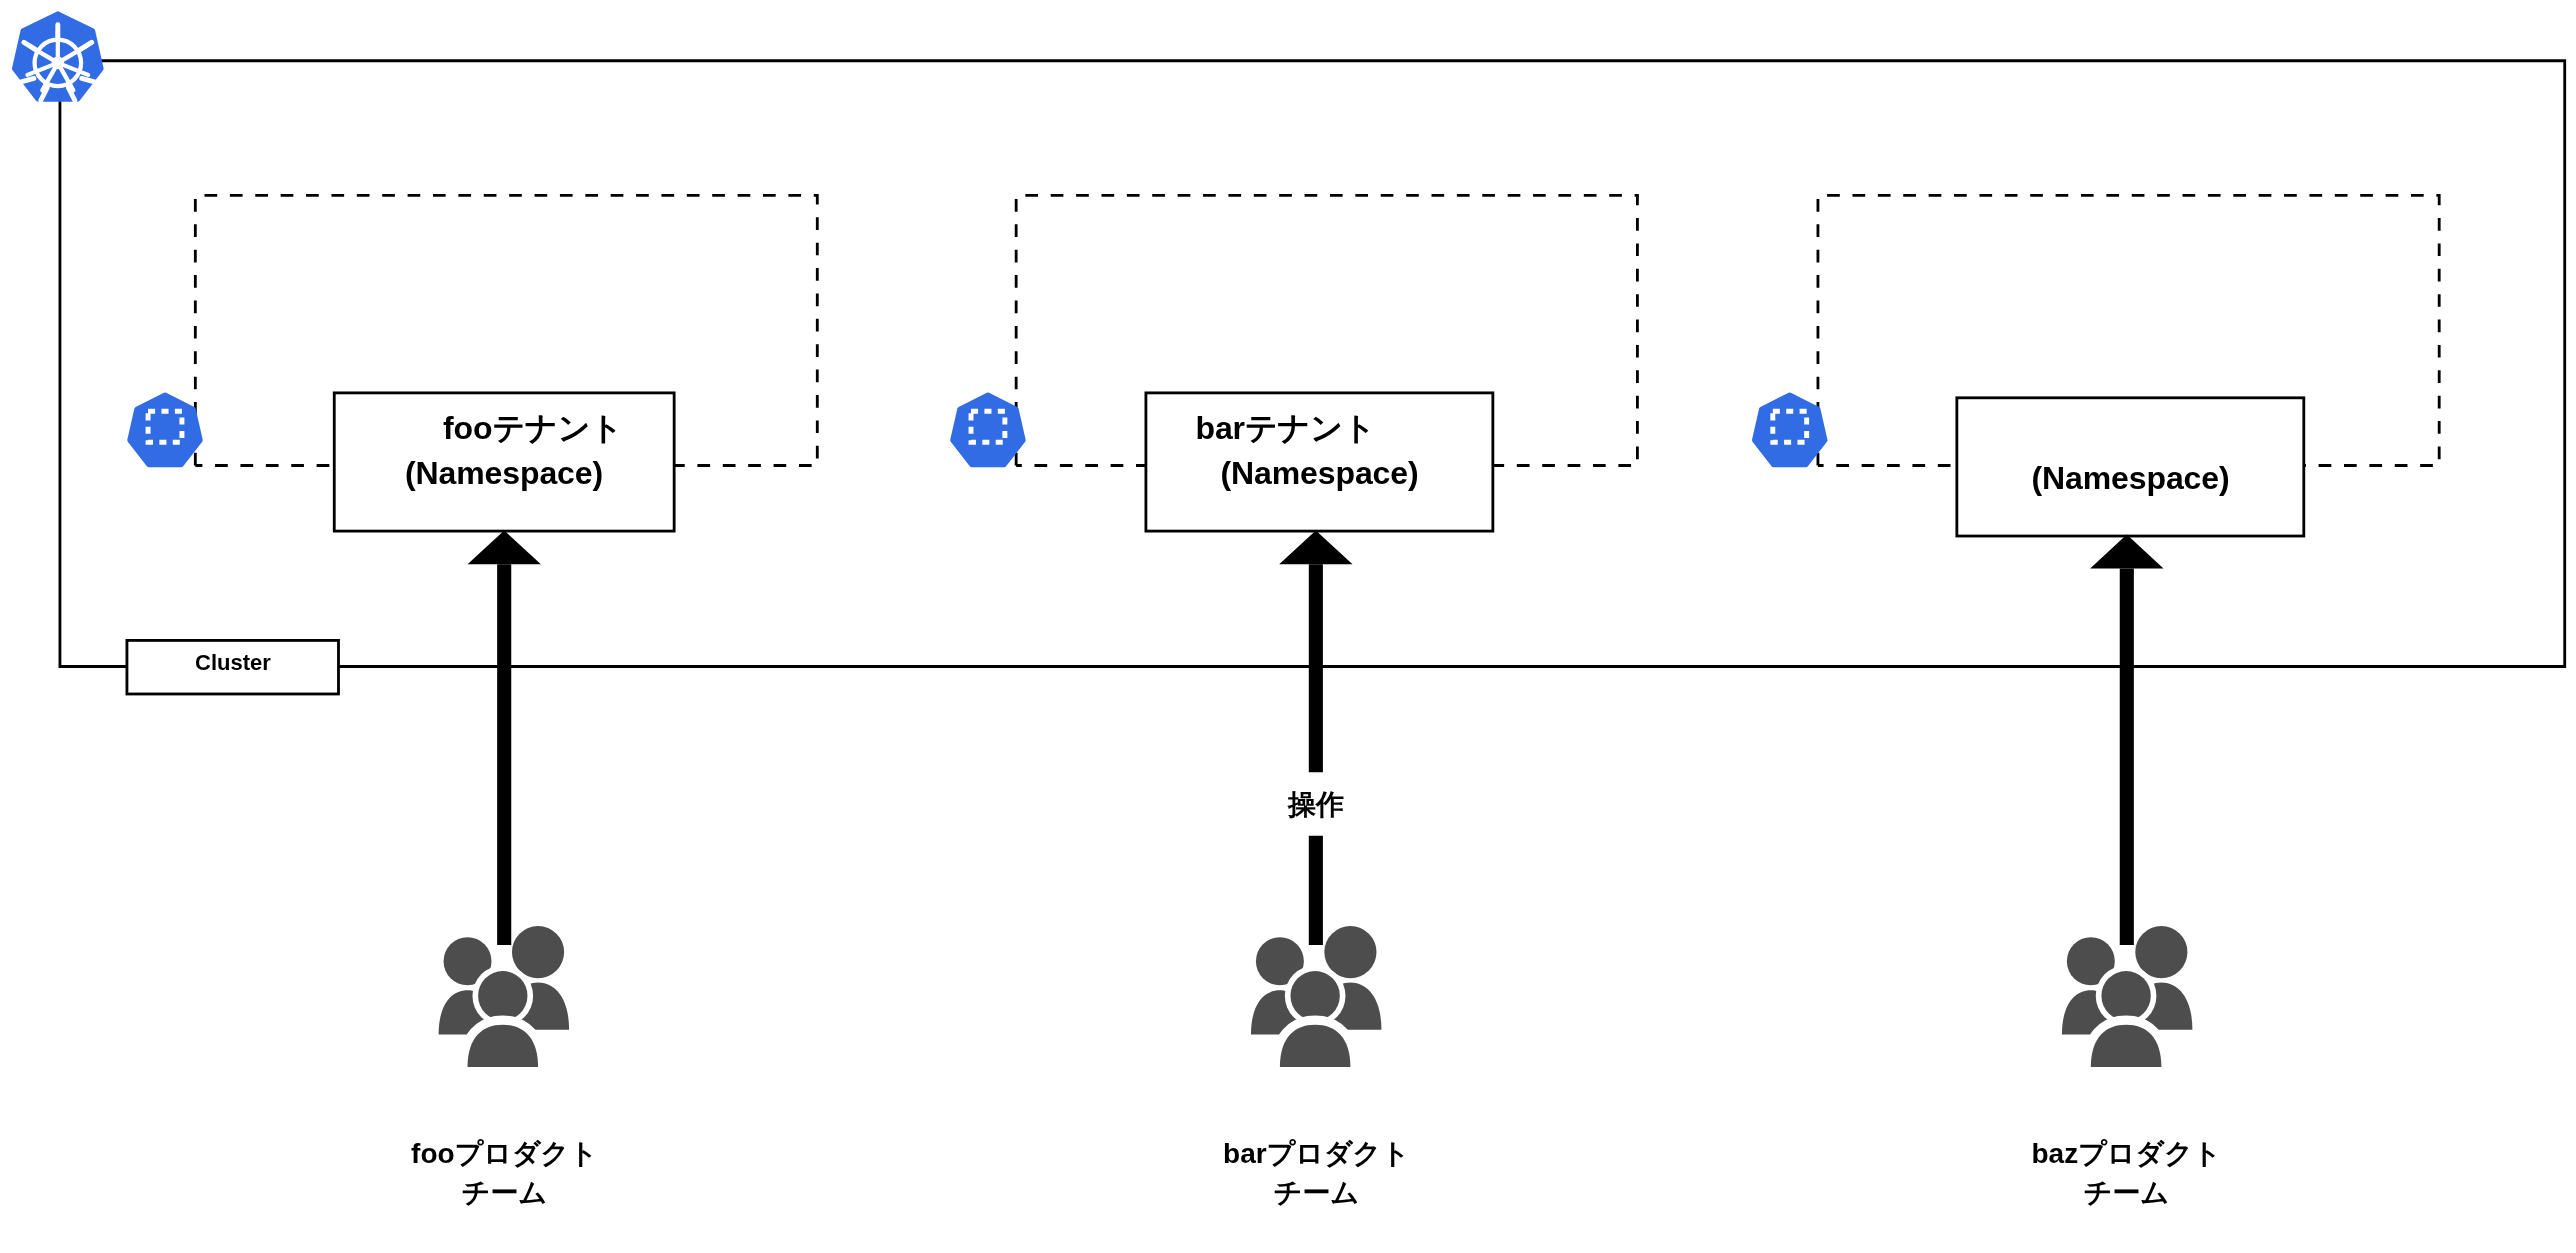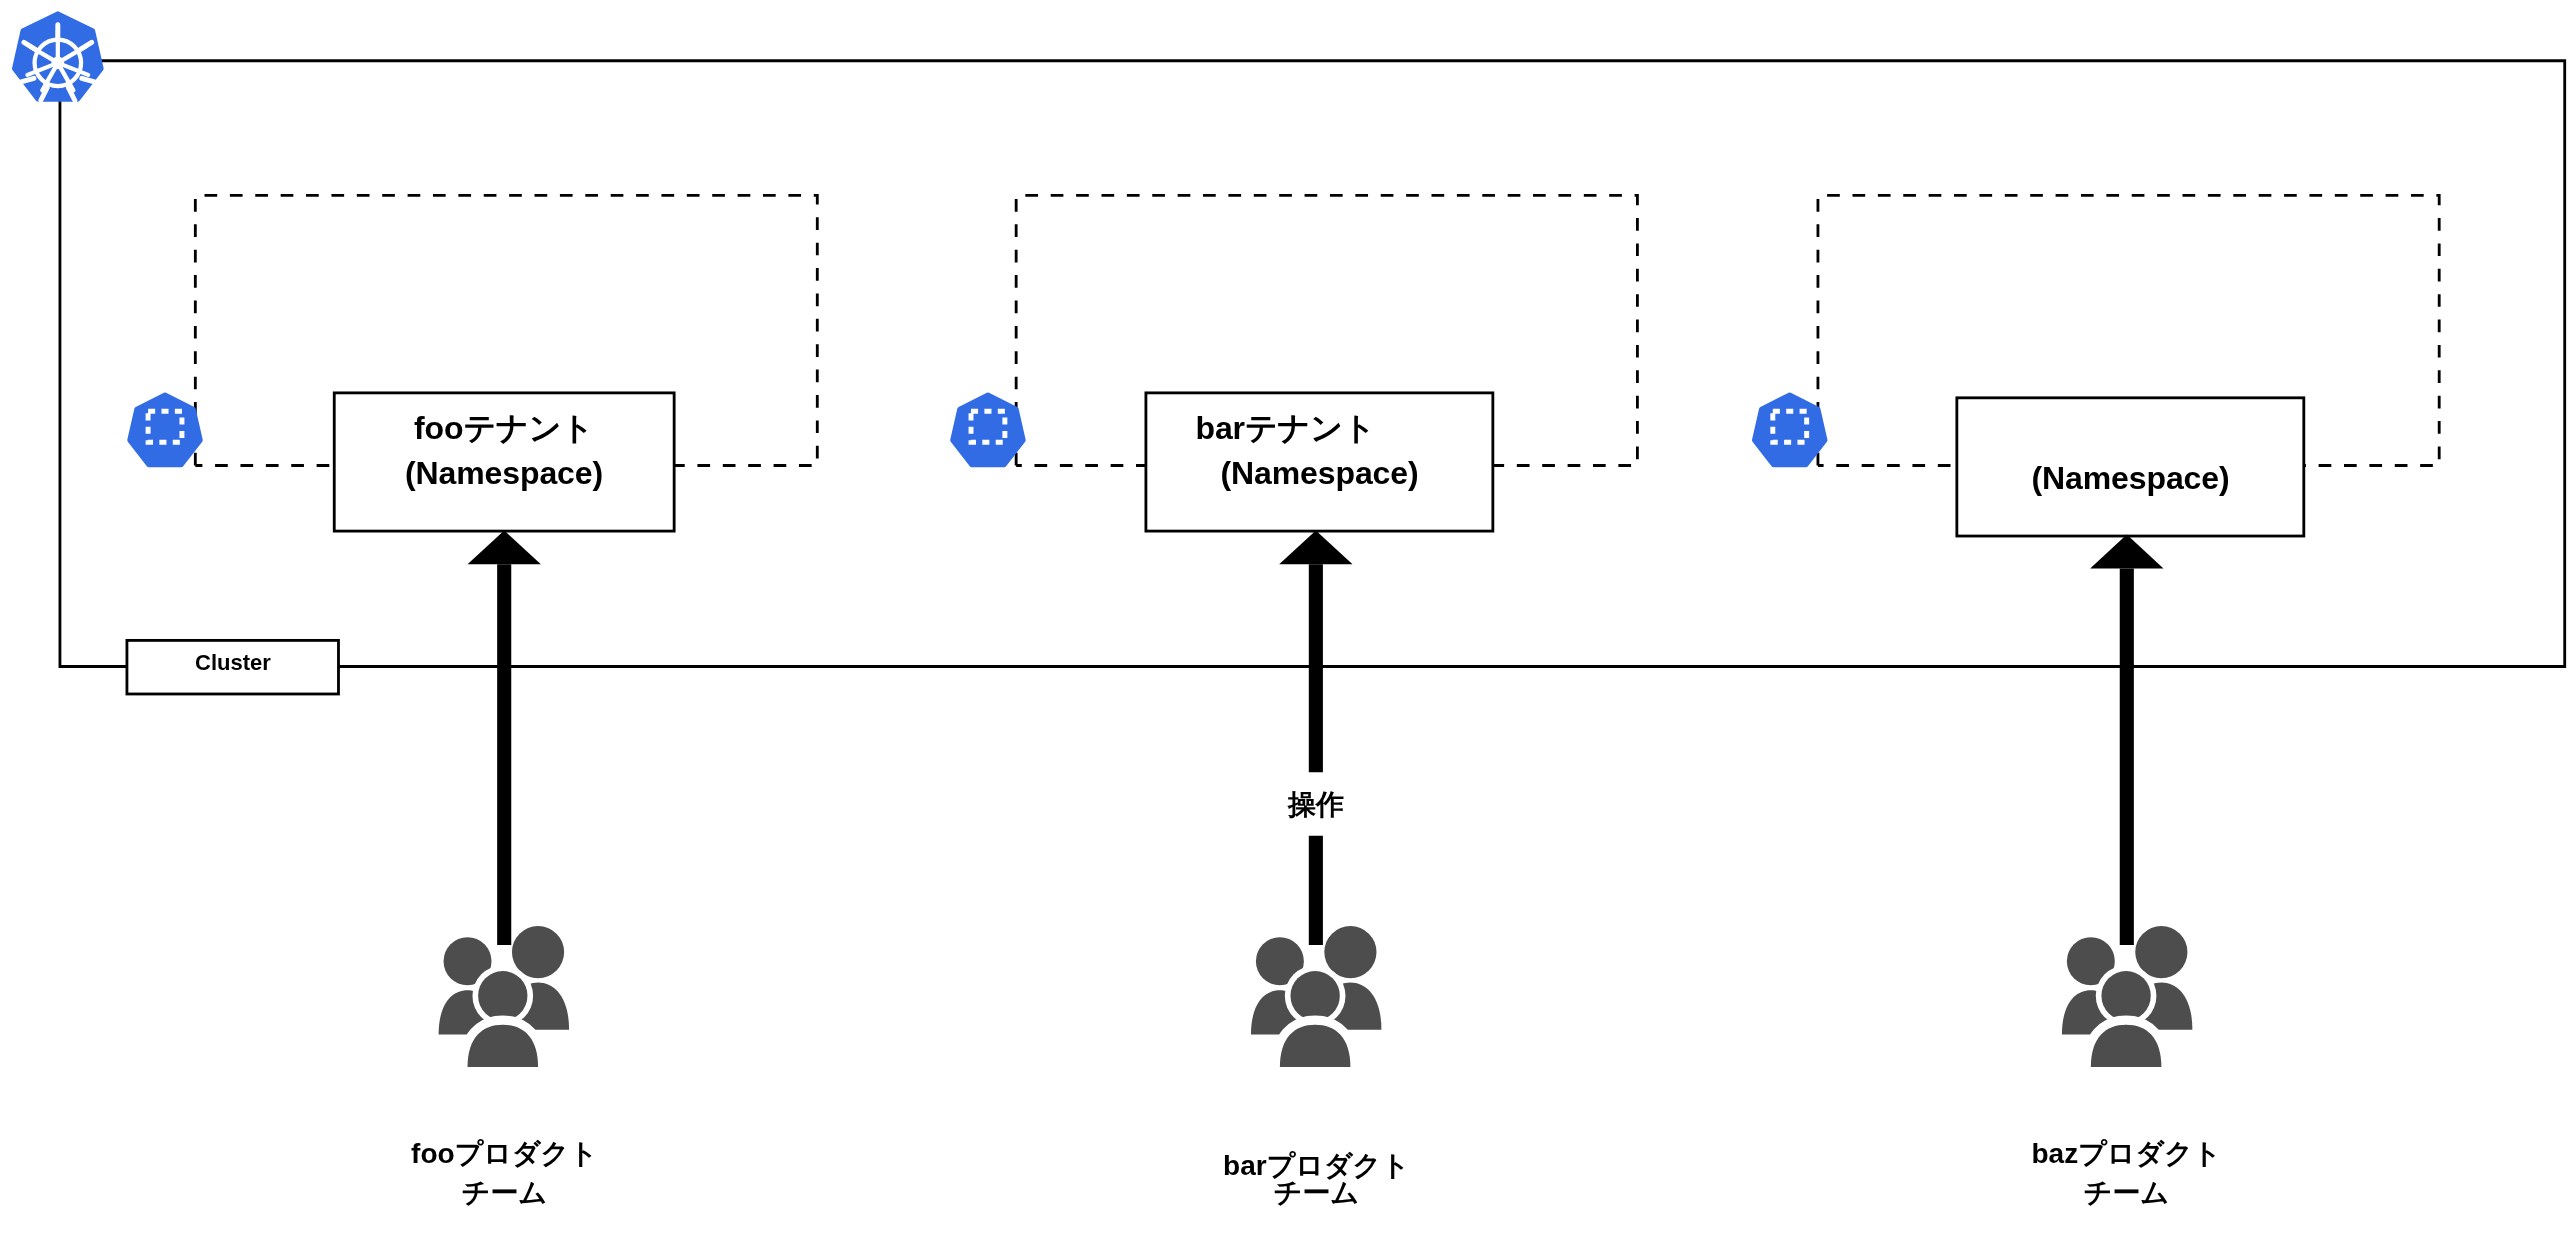--- a/index.html
+++ b/index.html
@@ -183,33 +183,33 @@
     </g>
 
   </svg>
 
   <div class="txt cluster-label" style="left:127px; top:650px; width:212px;">Cluster</div>
 
   <div class="ns-caption" style="left:131px; top:472px; width:68px;">ns</div>
   <div class="ns-caption" style="left:954px; top:472px; width:68px;">ns</div>
   <div class="ns-caption" style="left:1756px; top:472px; width:68px;">ns</div>
 
-  <div class="txt tenant-label" style="left:334px; top:410px; width:340px;">fooテナント</div>
+  <div class="txt tenant-label" style="left:334px; top:410px; width:340px;padding-left:29px;">fooテナント</div>
   <div class="txt tenant-label" style="left:334px; top:455px; width:340px;">(Namespace)</div>
 
   <div class="txt tenant-label" style="left:1146px; top:410px; width:279px;">barテナント</div>
   <div class="txt tenant-label" style="left:1146px; top:455px; width:347px;">(Namespace)</div>
 
   <div class="txt tenant-label" style="left:1957px; top:460px; width:347px;">(Namespace)</div>
 
   <div class="txt op-label" style="left:1210px; top:788px; width:212px; background:#ffffff;">操作</div>
 
   <div class="txt team-label" style="left:321px; top:1137px; width:367px;">fooプロダクト</div>
   <div class="txt team-label" style="left:321px; top:1176px; width:367px;">チーム</div>
 
-  <div class="txt team-label" style="left:1133px; top:1137px; width:367px;margin-top:12px;">barプロダクト</div>
+  <div class="txt team-label" style="left:1133px; top:1137px; width:367px;">barプロダクト</div>
   <div class="txt team-label" style="left:1133px; top:1176px; width:367px;">チーム</div>
 
   <div class="txt team-label" style="left:1943px; top:1137px; width:367px;">bazプロダクト</div>
   <div class="txt team-label" style="left:1943px; top:1176px; width:367px;">チーム</div>
 
 </div>
 
 
 </body></html>

